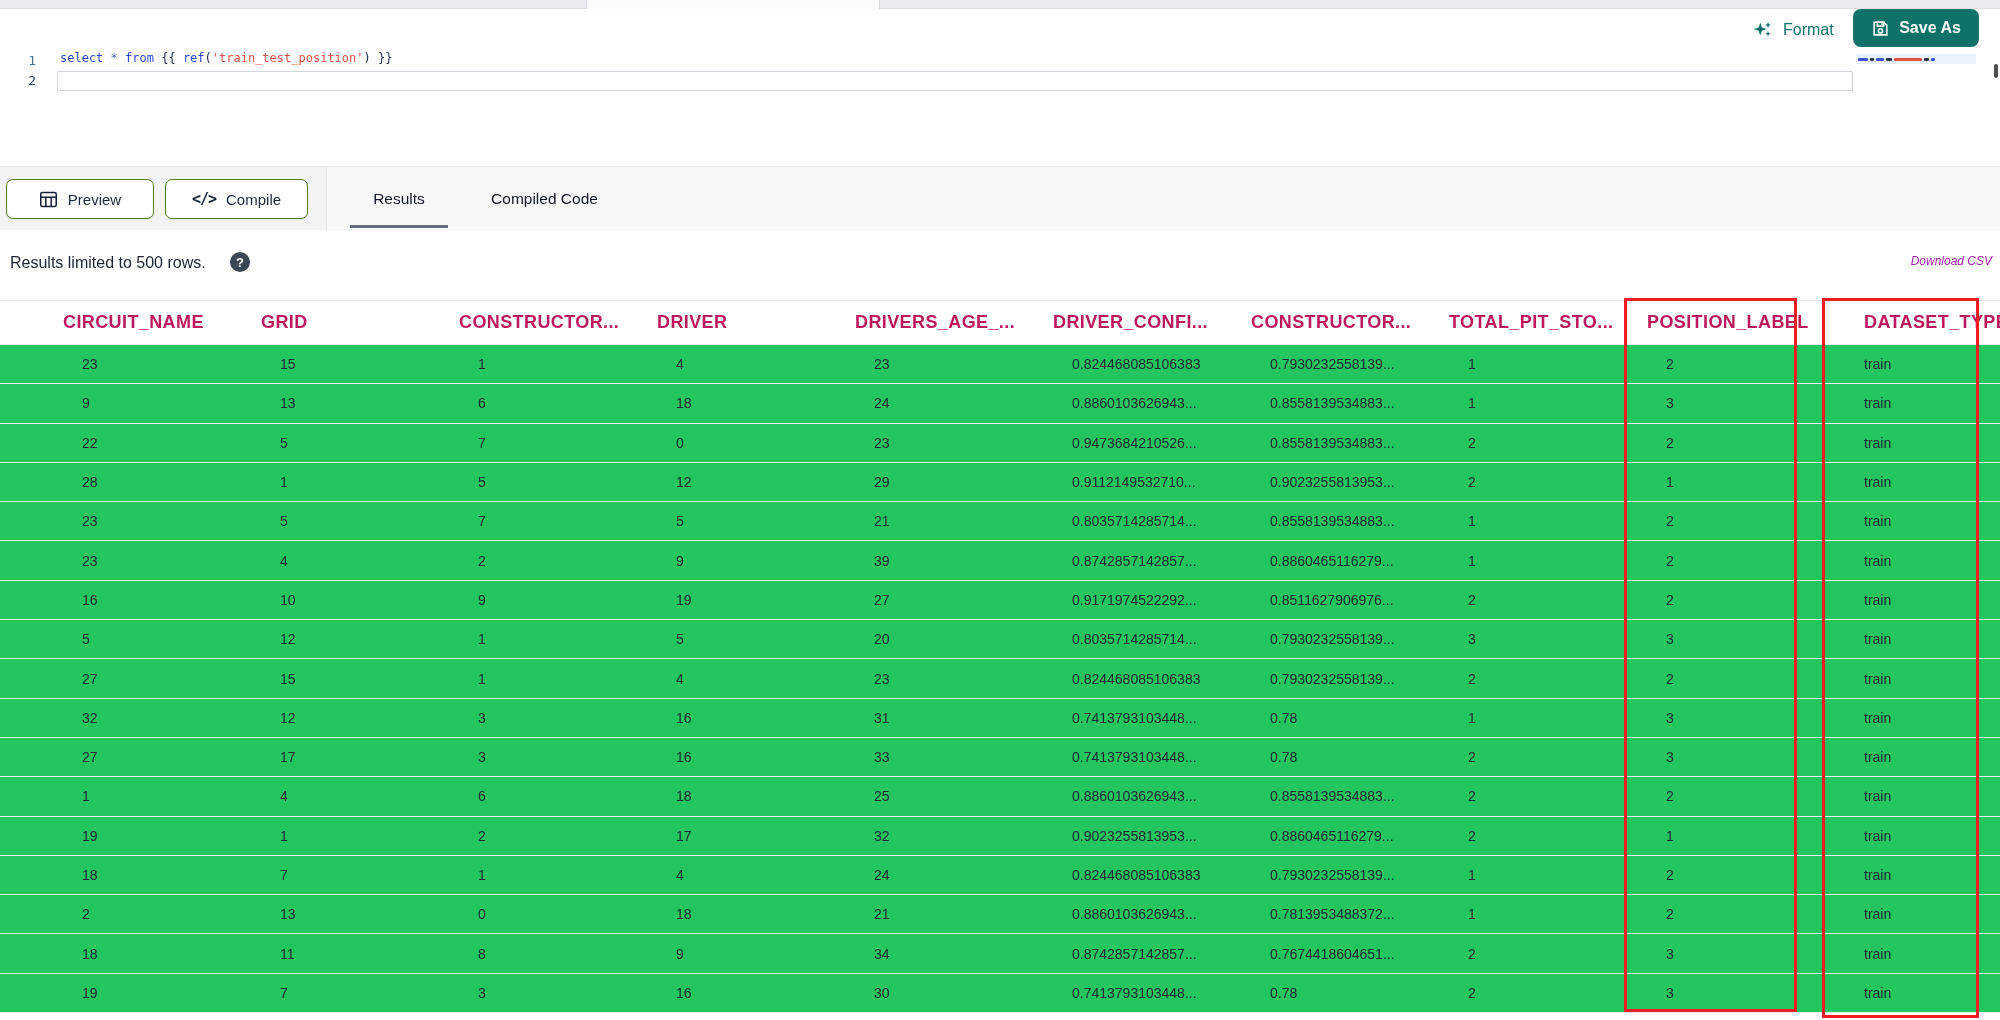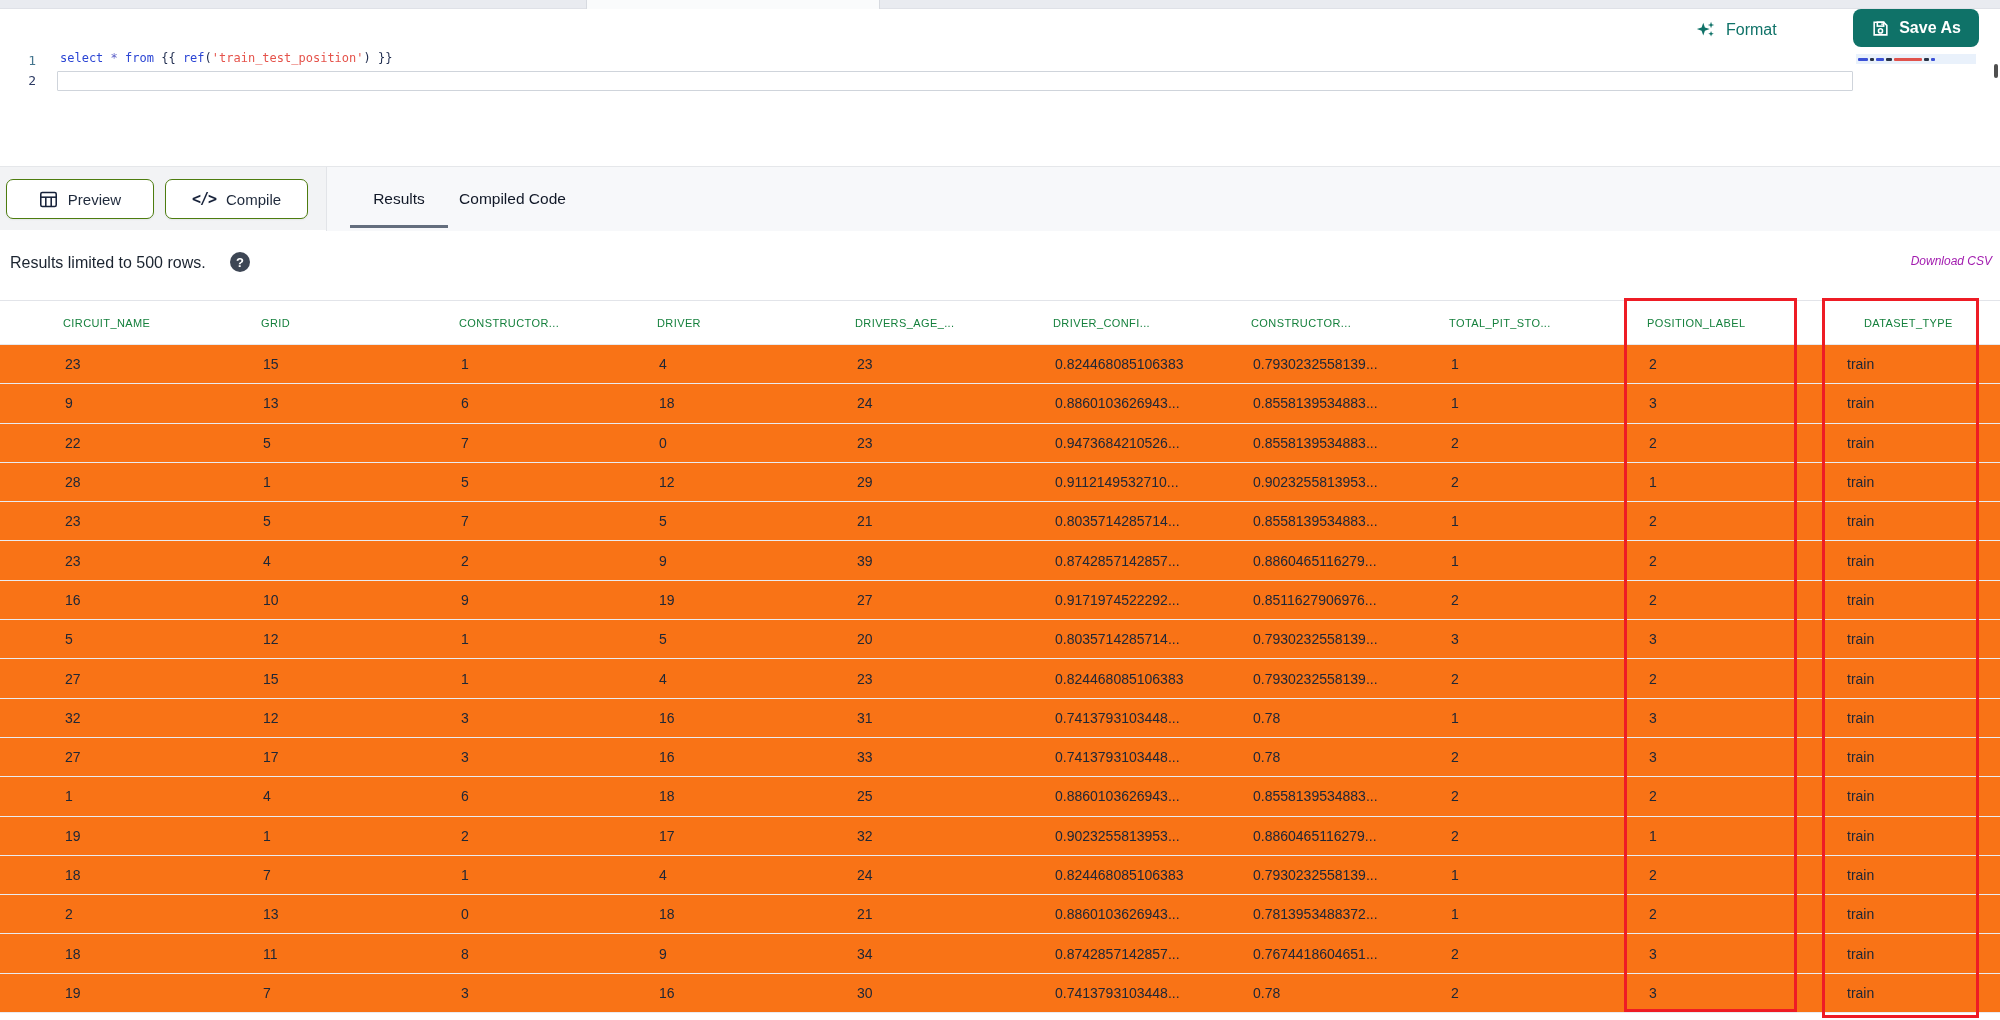--- a/index.html
+++ b/index.html
@@ -5,21 +5,21 @@
   * { margin:0; padding:0; box-sizing:border-box; }
   html,body { width:2000px; height:1020px; background:#fff; font-family:"Liberation Sans", sans-serif; }
   .app { position:relative; width:2000px; height:1020px; overflow:hidden; background:#fff; }
 
   
   .tabstrip { position:absolute; left:0; top:0; width:2000px; height:9px; background:#e9ebf0; border-bottom:1px solid #dfe1e7; }
   .tabstrip .active-seg { position:absolute; left:586px; top:0; width:294px; height:9px; background:#fafbfc; border-left:1px solid #d7dae0; border-right:1px solid #d7dae0; }
 
   
   .top-toolbar { position:absolute; left:0; top:9px; width:2000px; height:38px; background:#fff; }
-  .format-btn { position:absolute; left:1695px; top:6px; height:30px; display:flex; align-items:center; gap:9px; background:none; border:none; color:#0f7268; font-size:16px; font-family:"Liberation Sans",sans-serif; cursor:pointer; }
+  .format-btn { position:absolute; left:1752px; top:6px; height:30px; display:flex; align-items:center; gap:9px; background:none; border:none; color:#0f7268; font-size:16px; font-family:"Liberation Sans",sans-serif; cursor:pointer; }
   .saveas-btn { position:absolute; left:1853px; top:0px; width:126px; height:38px; border-radius:8px; background:#0f7268; border:none; color:#fff; font-size:16px; font-weight:700; display:flex; align-items:center; justify-content:center; gap:9px; font-family:"Liberation Sans",sans-serif; cursor:pointer; }
 
   
   .editor { position:absolute; left:0; top:47px; width:2000px; height:119px; background:#fff; }
   .gutter { position:absolute; left:0; top:0; width:44px; height:119px; }
   .ln { position:absolute; right:8px; width:30px; text-align:right; font-family:"DejaVu Sans Mono", monospace; font-size:13px; color:#44758e; }
   .ln1 { top:6px; }
   .ln2 { top:26px; color:#2c3a63; }
   .code-line { position:absolute; left:60px; top:4px; font-family:"DejaVu Sans Mono", monospace; font-size:12px; white-space:pre; }
   .tok-kw { color:#2b45d4; } .tok-op { color:#5b5fc7; } .tok-brace { color:#1d2a4d; } .tok-str { color:#e5534b; } .tok-plain { color:#1d2a4d; }
@@ -31,34 +31,34 @@
 
   
   .results-toolbar { position:absolute; left:0; top:166px; width:2000px; height:64px; background:#f2f3f5; border-top:1px solid #e5e7ea; }
   .rt-tab-zone { position:absolute; left:326px; top:0; width:1674px; height:64px; background:#f7f8fa; border-left:1px solid #e2e4e8; }
   .act-btn { position:absolute; top:12px; height:40px; background:#fff; border:1px solid #4d7c0f; border-radius:7px; box-shadow:0 1px 2px rgba(20,30,50,.06); display:flex; align-items:center; justify-content:center; gap:10px; font-size:15px; color:#1e293b; font-family:"Liberation Sans",sans-serif; cursor:pointer; }
   .preview-btn { left:6px; width:148px; }
   .compile-btn { left:165px; width:143px; }
   .code-glyph { font-family:"DejaVu Sans Mono", monospace; font-weight:700; font-size:15px; color:#17223a; letter-spacing:-1px; }
   .tab { position:absolute; top:0; height:64px; display:flex; align-items:center; justify-content:center; font-size:15.5px; color:#111827; cursor:pointer; }
   .tab-results { left:350px; width:98px; }
-  .tab-compiled { left:440px; width:145px; }
+  .tab-compiled { left:472px; width:145px; }
   .tab-underline { position:absolute; left:350px; top:58px; width:98px; height:3px; background:#646e7d; }
 
   
   .status-note { position:absolute; left:10px; top:254px; font-size:16px; color:#1b2430; }
   .help-icon { position:absolute; left:230px; top:252px; width:20px; height:20px; border-radius:50%; background:#3d4654; color:#fff; font-size:13px; font-weight:700; display:flex; align-items:center; justify-content:center; cursor:pointer; }
   .download-csv { position:absolute; right:8px; top:254px; font-size:12px; color:#a21caf; text-decoration:none; cursor:pointer;font-style:italic; }
 
   
   .rtable { position:absolute; left:0; top:300px; width:2000px; }
   .t-head { display:flex; padding-left:63px; height:45px; align-items:center; border-top:1px solid #e2e4e9; border-bottom:1px solid #e7e8ec; background:#fff; }
-  .th { width:198px; flex:0 0 auto; font-size:11px; font-weight:400; color:#15803d; letter-spacing:.4px; }
+  .th { width:198px; flex:0 0 auto; font-size:18px; font-weight:700; color:#be185d; letter-spacing:.4px; }
   .th:last-child { width:145px;margin-left:19px; }
-  .t-row { display:flex; padding-left:65px; height:39.3px; align-items:center; border-bottom:1px solid #eaebef; background:#f97316; }
+  .t-row { display:flex; padding-left:82px; height:39.3px; align-items:center; border-bottom:1px solid #eaebef; background:#22c55e; }
   .td { width:198px; flex:0 0 auto; font-size:14px; color:#202736; }
   .td:last-child { width:145px; }
 
   
   .redbox { position:absolute; border:3px solid #ee1c25; pointer-events:none; }
   .redbox-1 { left:1624px; top:298px; width:173px; height:714px; }
   .redbox-2 { left:1822px; top:298px; width:157px; height:720px; }
 
   svg { display:block; }
 </style>

